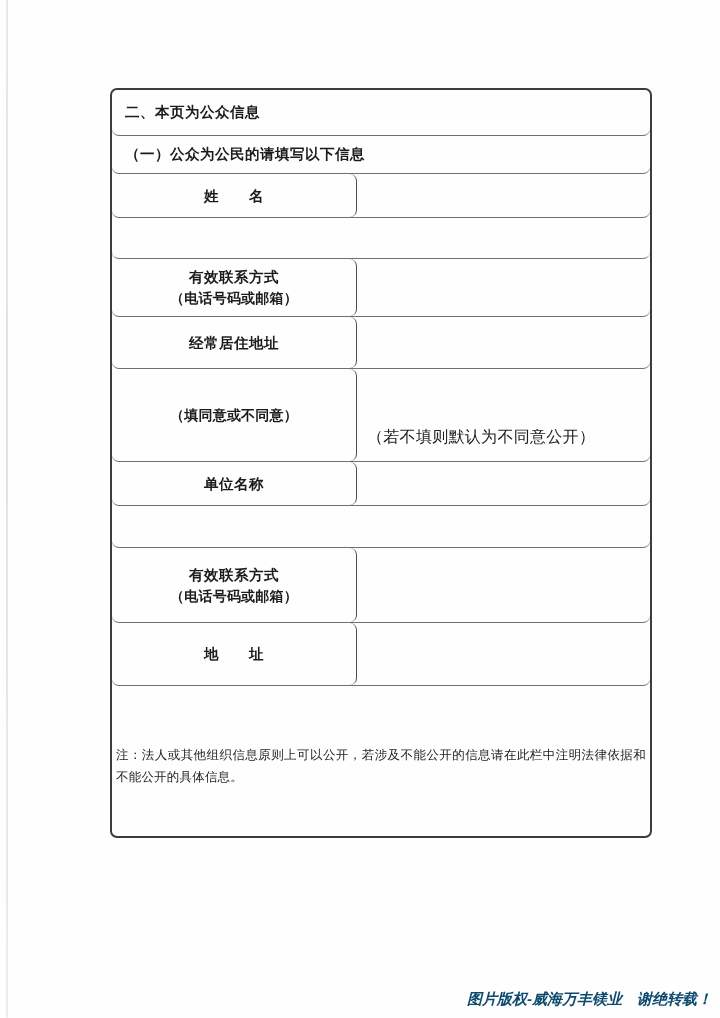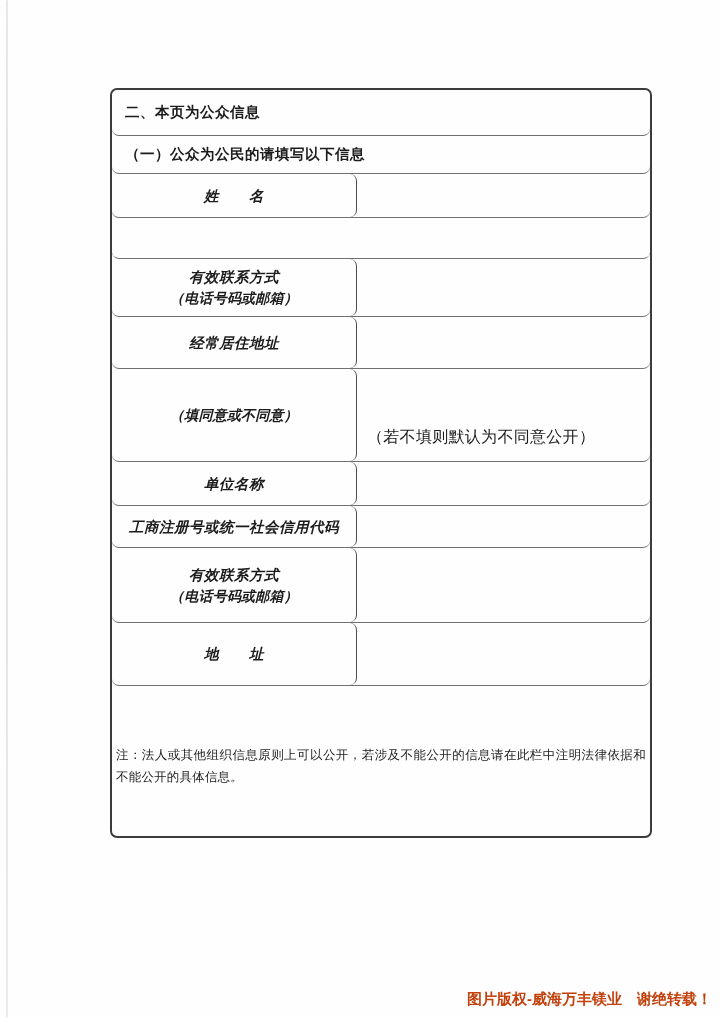--- a/index.html
+++ b/index.html
@@ -31,21 +31,20 @@
   .full-cell {
     flex:1; display:flex; align-items:center;
     padding-left:13px;
     font-size:14.5px; font-weight:bold; letter-spacing:.5px;
   }
   .label-cell {
     width:245px; flex:0 0 245px;
     border-right:1px solid #4c4c4c;
     display:flex; flex-direction:column;
     align-items:center; justify-content:center;
-    font-style:italic;
   }
   .label-cell .lbl {
     font-size:14.5px; font-weight:bold; letter-spacing:.5px; line-height:22px;
   }
   .label-cell .sub-line {
     font-size:14px; font-weight:bold; letter-spacing:.2px; line-height:21px;
   }
   .sub-line:empty { display:none; }
   .value-cell { flex:1; position:relative; }
   .value-note {
@@ -122,23 +121,20 @@
 
 
     <div class="row" style="height:44px">
       <div class="label-cell">
         <div class="lbl">单位名称</div>
       </div>
       <div class="value-cell"></div>
     </div>
 
     <div class="row" style="height:42px">
-      <div class="label-cell">
-        <div class="lbl">工商注册号或统一社会信用代码</div>
-      </div>
       <div class="value-cell"></div>
     </div>
 
     <div class="row" style="height:75px">
       <div class="label-cell">
         <div class="lbl">有效联系方式</div>
         <div class="sub-line">（电话号码或邮箱）</div>
       </div>
       <div class="value-cell"></div>
     </div>
@@ -151,15 +147,15 @@
     </div>
 
     <div class="row" style="height:150px">
       <div class="note-cell">
         <div class="note-text">注：法人或其他组织信息原则上可以公开，若涉及不能公开的信息请在此栏中注明法律依据和不能公开的具体信息。</div>
       </div>
     </div>
 
   </div>
 
-  <div class="watermark" style="color: #c2410c;">图片版权-威海万丰镁业　谢绝转载！</div>
+  <div class="watermark" style="color: #0c4a6e; font-style: italic;">图片版权-威海万丰镁业　谢绝转载！</div>
 
 </div>
 
 </body></html>

